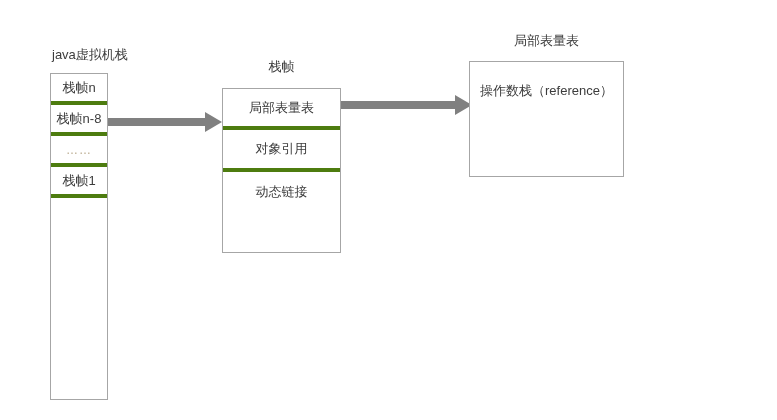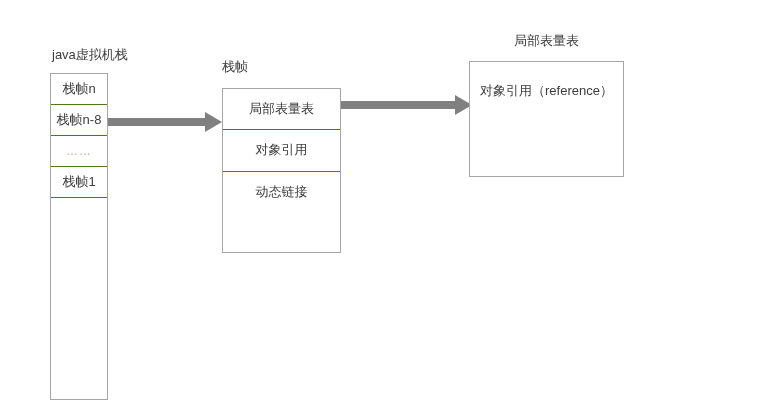--- a/index.html
+++ b/index.html
@@ -23,33 +23,33 @@
 
   
   .caption {
     position: absolute;
     font-size: 13px;
     line-height: 16px;
     color: #3c3c3c;
     white-space: nowrap;
   }
   #caption-jvm-stack { left: 52px; top: 47px; text-align: left; }
-  #caption-stack-frame { left: 222px; top: 59px; width: 119px; text-align: left; }
+  #caption-stack-frame { left: 222px; top: 59px; width: 119px; text-align: center; }
   #caption-local-var-table { left: 469px; top: 33px; width: 155px; text-align: center; }
 
   
   .box {
     position: absolute;
     box-sizing: border-box;
     border: 1px solid #a6a6a6;
     background: #ffffff;
   }
   .row {
     box-sizing: border-box;
-    border-bottom: 1px solid #4d7c0f;
+    border-bottom: 4px solid #4d7c0f;
     display: flex;
     align-items: center;
     justify-content: center;
     font-size: 13px;
     line-height: 16px;
     color: #3c3c3c;
     white-space: nowrap;
   }
   .row:last-child { border-bottom: none; }
 
@@ -148,16 +148,16 @@
   </div>
 
   <div class="arrow" id="arrow-frame-to-lvt">
     <div class="shaft"></div>
     <div class="head"></div>
   </div>
 
   <div class="caption" id="caption-local-var-table">局部表量表</div>
 
   <div class="box" id="local-var-table-box">
-    <div class="row">对象引用（reference）</div>
+    <div class="row">操作数栈（reference）</div>
   </div>
 
 </div>
 
 </body></html>

